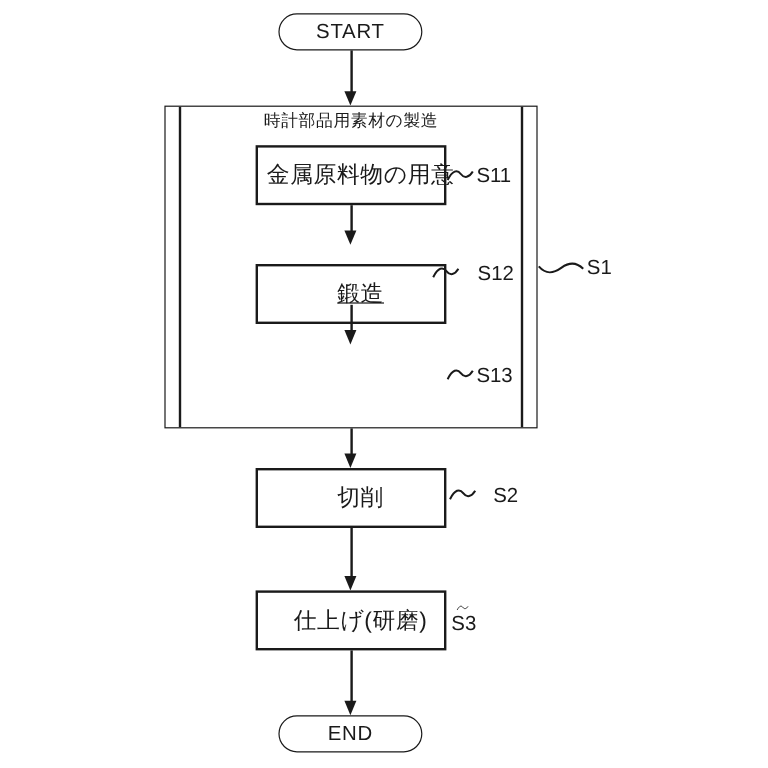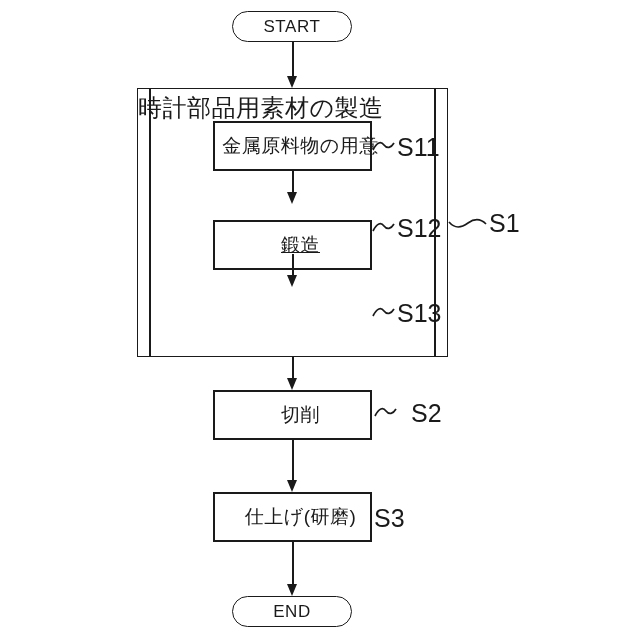--- a/index.html
+++ b/index.html
@@ -45,21 +45,22 @@
     top: 0; bottom: 0;
     width: 2.4px;
     background: #1a1a1a;
   }
   .group-line.left  { left: 11px; }
   .group-line.right { right: 11px; }
   .group-title {
     position: absolute;
     top: 3px; left: 0;
     width: 100%;
-    font-size: 24px;
+    text-align: center;
+    font-size: 14px;
     letter-spacing: 0.5px;
   }
 
   
   .process {
     position: absolute;
     left: 213px;
     width: 159px;
     height: 50px;
     border: 2px solid #1a1a1a;
@@ -99,26 +100,26 @@
   .arrow-3 { left: 287px; top: 254px; height: 33px; }
   .arrow-4 { left: 287px; top: 357px; height: 33px; }
   .arrow-5 { left: 287px; top: 440px; height: 52px; }
   .arrow-6 { left: 287px; top: 542px; height: 54px; }
 
   
   .ref {
     position: absolute;
     display: flex;
     align-items: center;
-    font-size: 25px;
+    font-size: 17px;
     height: 26px;
   }
   .ref svg { display: block; margin-right: 2px; }
   .ref-s11 { left: 372px; top: 134px; }
-  .ref-s12 { left: 372px; top: 215px; }
+  .ref-s12 { left: 360px; top: 215px; gap: 13px; }
   .ref-s13 { left: 372px; top: 300px; }
   .ref-s2  { left: 374px; top: 400px; gap: 12px; }
   .ref-s3  { left: 374px; top: 504px; flex-direction: column; }
   .ref-s1  { left: 448px; top: 210px; }
 </style>
 </head>
 <body>
 
 <div class="canvas">
 

